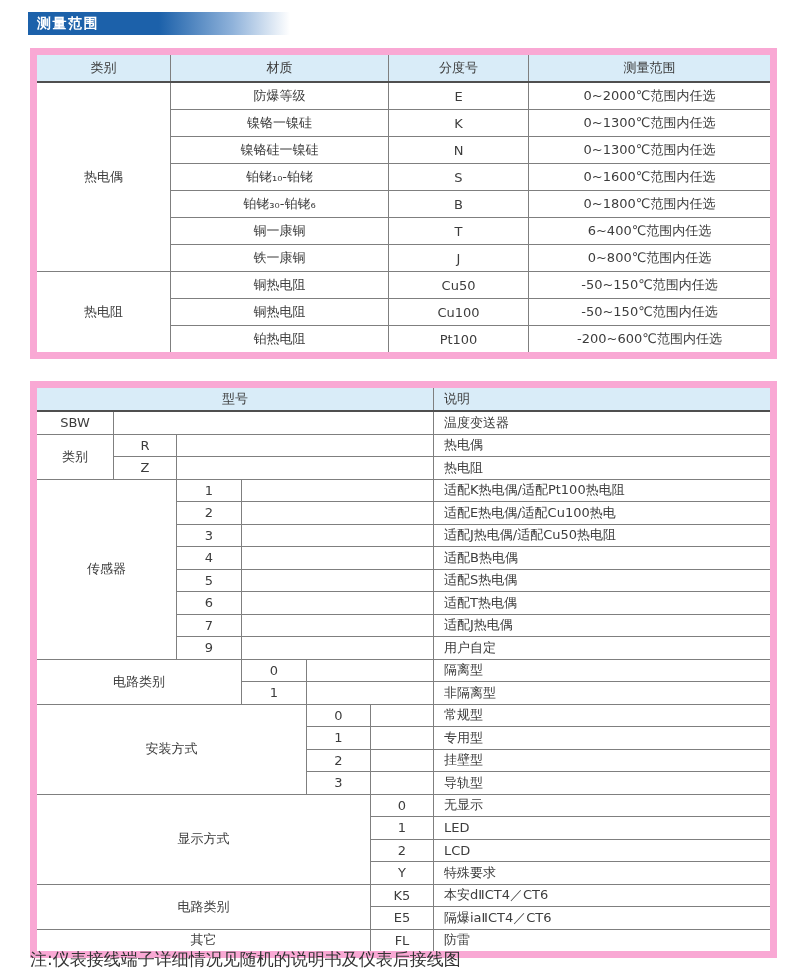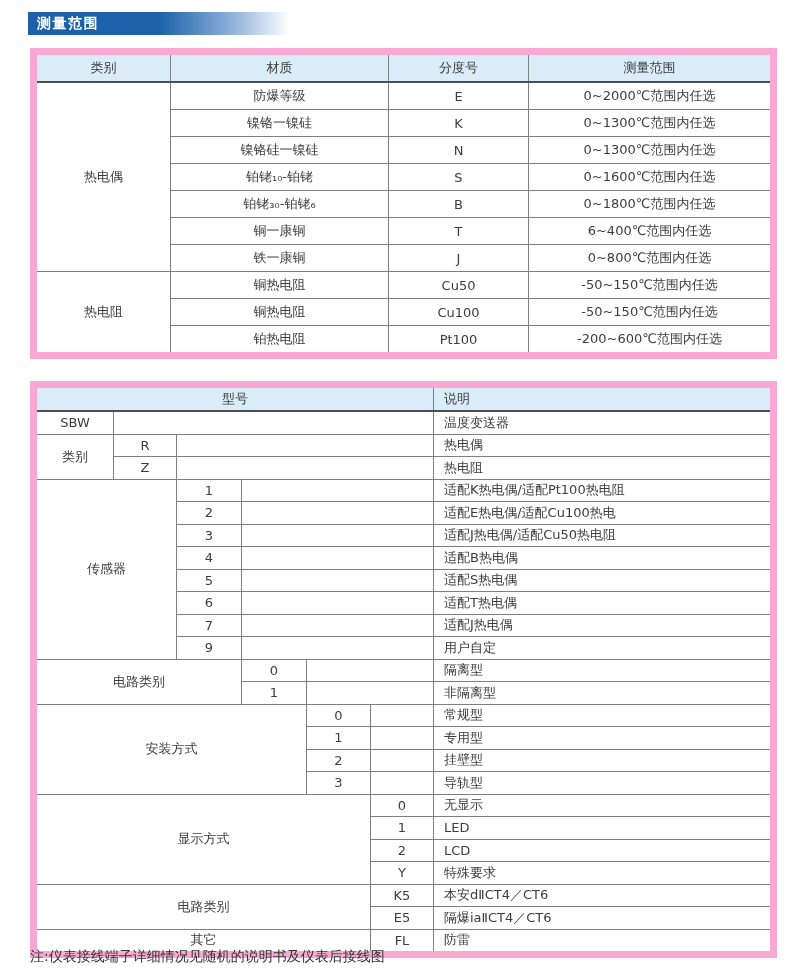--- a/index.html
+++ b/index.html
@@ -16,21 +16,21 @@
   td{border:1px solid #7f7f7f;text-align:center;vertical-align:middle;
      font-size:13px;color:#3c3c3c;padding:0;overflow:hidden;white-space:nowrap;}
   tr.head td{background:#d9ecf8;border-bottom:2px solid #4f4f4f;}
   #t1{top:48px;width:740px;}
   #t1 td{height:26px;}
   #t1 tr.head td{height:26px;}
   #t2{top:381px;width:740px;}
   #t2 td{height:21.5px;}
   #t2 tr.head td{height:22px;}
   td.desc{text-align:left;padding-left:10px;}
-  .footnote{position:absolute;left:30px;top:948px;font-size:14px;color:#333333;}
+  .footnote{position:absolute;left:30px;top:948px;font-size:17px;color:#333333;}
 </style>
 </head>
 <body>
 
 <div class="page">
 
   <div id="banner1" class="banner">测量范围</div>
 
   <table id="t1">
     <colgroup>

